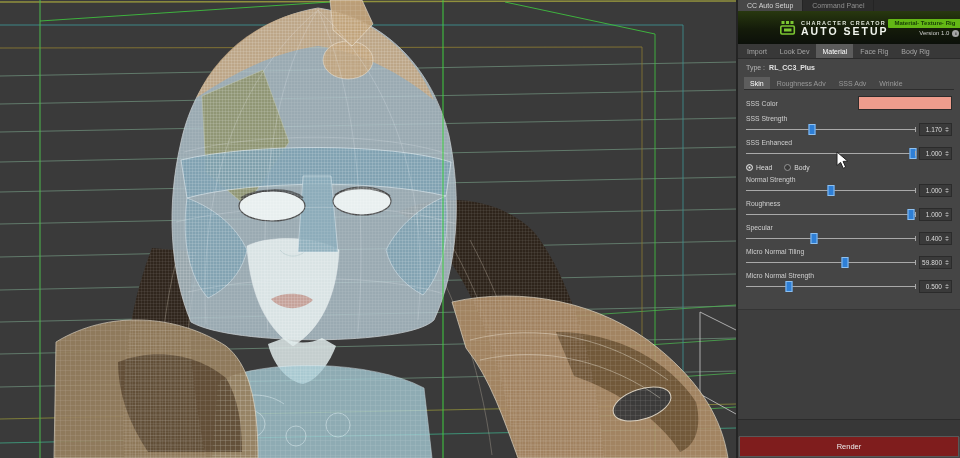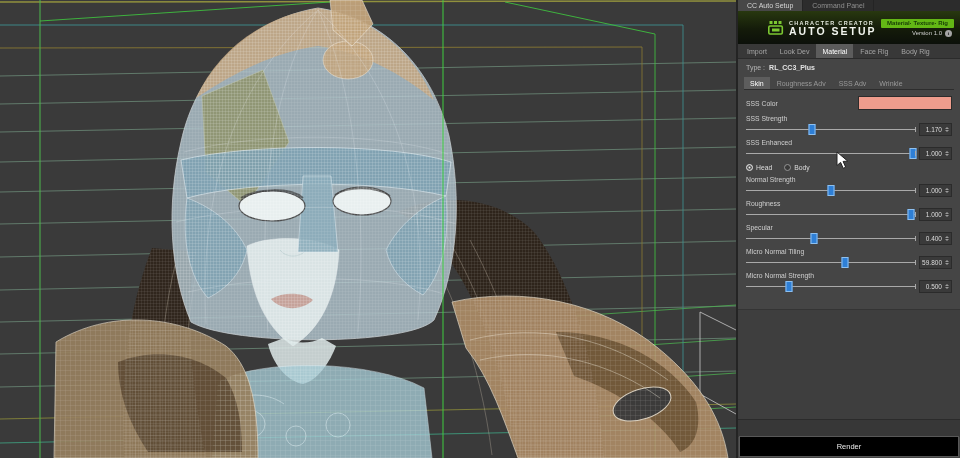--- a/index.html
+++ b/index.html
@@ -9,21 +9,21 @@
   .viewport{position:absolute;left:0;top:0;width:736px;height:458px;background:#3a3a3a;}
   .viewport svg{display:block;}
   
   .panel{position:absolute;left:736px;top:0;width:224px;height:458px;background:#414141;
          border-left:2px solid #242424;box-sizing:border-box;display:flex;flex-direction:column;}
   .win-tabs{height:11px;background:#2c2c2c;display:flex;font-size:7px;color:#8f8f8f;flex:none;}
   .win-tab{padding:0 9px;display:flex;align-items:center;border-right:1px solid #242424;}
   .win-tab.active{background:#474747;color:#d6d6d6;}
   .banner{height:33px;background:linear-gradient(180deg,#28380f 0%,#141b0a 55%,#0c100a 100%);
           display:flex;align-items:center;padding:0 6px;flex:none;position:relative;}
-  .brand{display:flex;align-items:center;gap:5px;margin-left:24px;}
+  .brand{display:flex;align-items:center;gap:5px;margin-left:36px;}
   .brand-txt .t{font-size:5.5px;letter-spacing:1.3px;color:#dfe5da;font-weight:bold;white-space:nowrap;}
   .brand-txt .b{font-size:10.5px;letter-spacing:2px;color:#f2f5ef;font-weight:bold;line-height:10px;white-space:nowrap;}
   .badge-col{margin-left:auto;display:flex;flex-direction:column;align-items:flex-end;gap:2px;}
   .badge{background:#63b715;color:#173c06;font-size:6px;font-weight:bold;padding:1.5px 6px;border-radius:1px;white-space:nowrap;}
   .version{font-size:6px;color:#cfcfcf;display:flex;gap:3px;align-items:center;margin-right:2px;}
   .info-i{width:7px;height:7px;border-radius:50%;background:#a5a5a5;color:#1d1d1d;font-size:5px;line-height:7px;
           text-align:center;font-weight:bold;font-family:"Liberation Serif",serif;}
   .nav{height:14px;background:#383838;display:flex;align-items:stretch;gap:1px;padding:0 3px;
        font-size:7px;color:#a5a5a5;border-bottom:1px solid #2b2b2b;flex:none;}
   .nav-tab{padding:0 6px;display:flex;align-items:center;}
@@ -50,21 +50,21 @@
   .spin{width:6px;display:flex;flex-direction:column;gap:1.5px;align-items:center;margin-right:1px;}
   .spin i{width:0;height:0;border-left:2px solid transparent;border-right:2px solid transparent;display:block;}
   .spin .up{border-bottom:2.5px solid #9a9a9a;}
   .spin .dn{border-top:2.5px solid #9a9a9a;}
   .radio-row{display:flex;gap:12px;margin:4px 2px 5px;align-items:center;font-size:6.8px;color:#dcdcdc;}
   .radio{display:flex;gap:3px;align-items:center;cursor:pointer;}
   .rdot{width:7px;height:7px;border-radius:50%;border:1px solid #949494;background:#3a3a3a;box-sizing:border-box;}
   .radio.on .rdot{background:#ececec;border-color:#cfcfcf;box-shadow:inset 0 0 0 1.5px #555;}
   .void{position:absolute;left:0;right:0;top:250px;bottom:38px;background:#3e3e3e;border-top:1px solid #343434;}
   .prefooter{position:absolute;left:0;right:0;bottom:21px;height:17px;background:#373737;border-top:1px solid #2b2b2b;}
-  .render-btn{position:absolute;left:1px;right:1px;bottom:1px;height:19px;background:#000000;
+  .render-btn{position:absolute;left:1px;right:1px;bottom:1px;height:19px;background:#7f1d1d;
               border:1px solid #585858;display:flex;align-items:center;justify-content:center;
               font-size:7.5px;color:#ebebeb;cursor:pointer;}
   .cursor{position:absolute;left:836px;top:151px;z-index:50;pointer-events:none;}
 </style>
 </head>
 <body>
 
 <div class="app">
 
   <div class="viewport">

